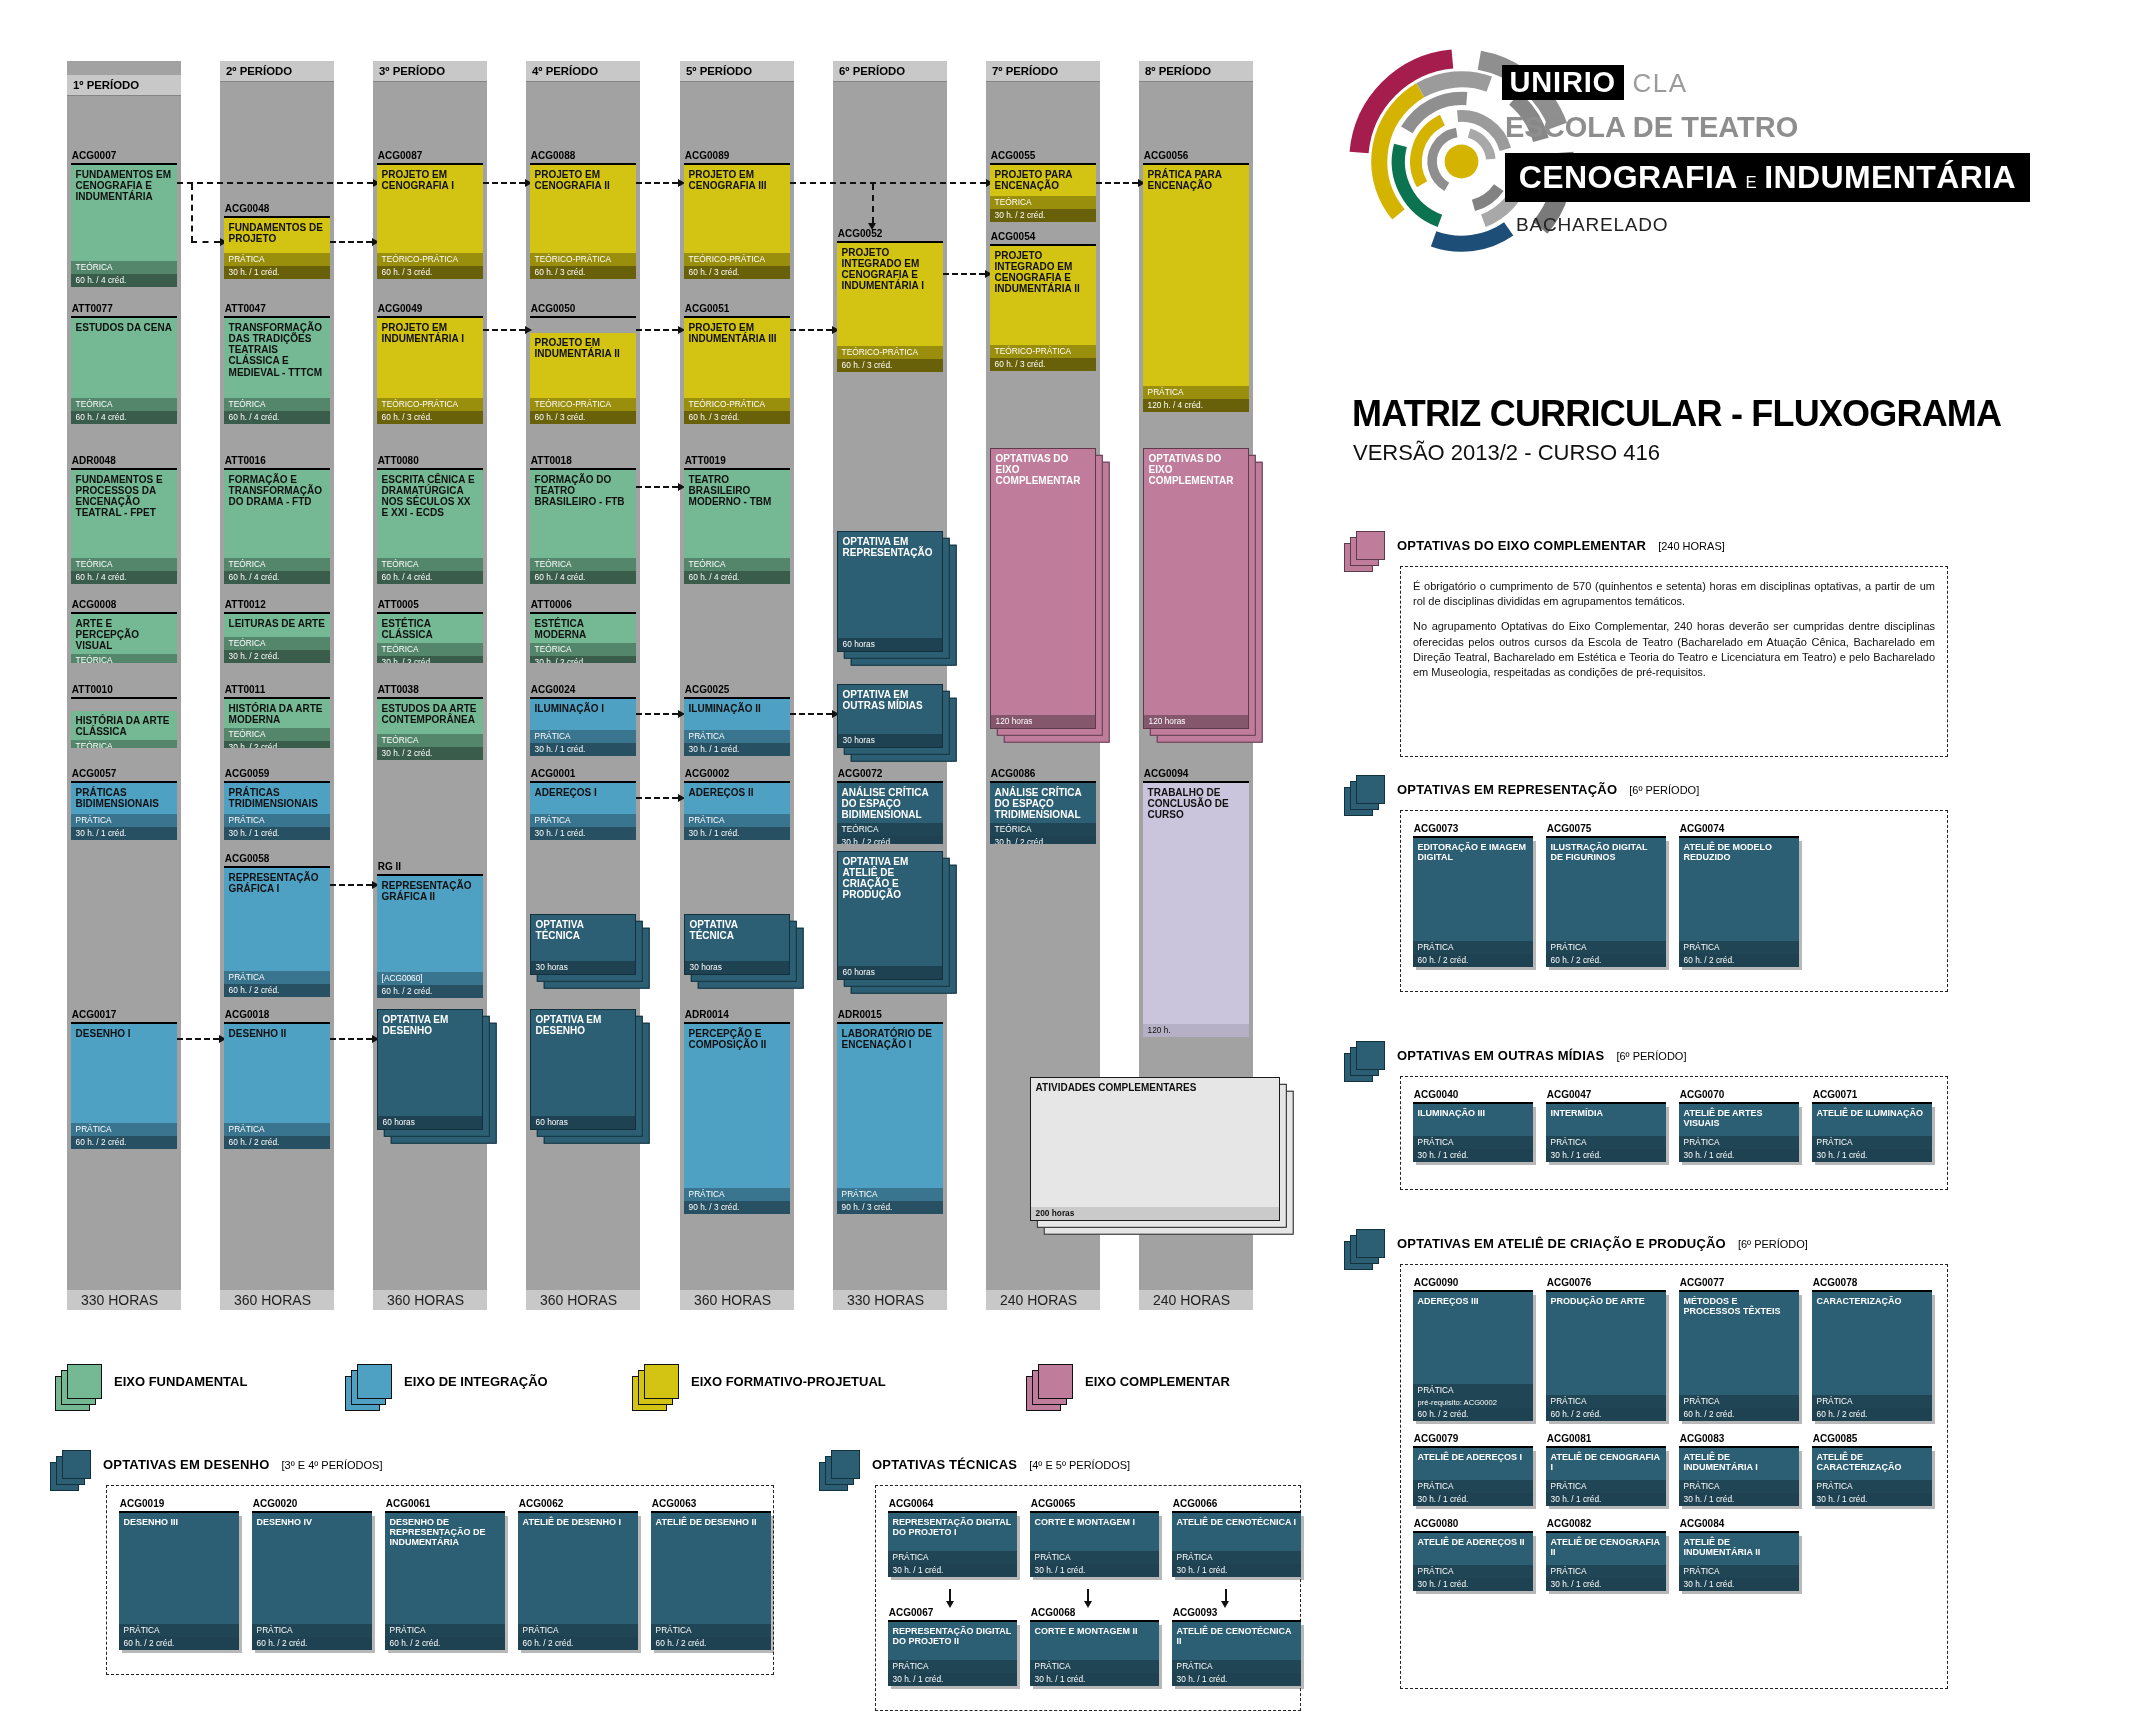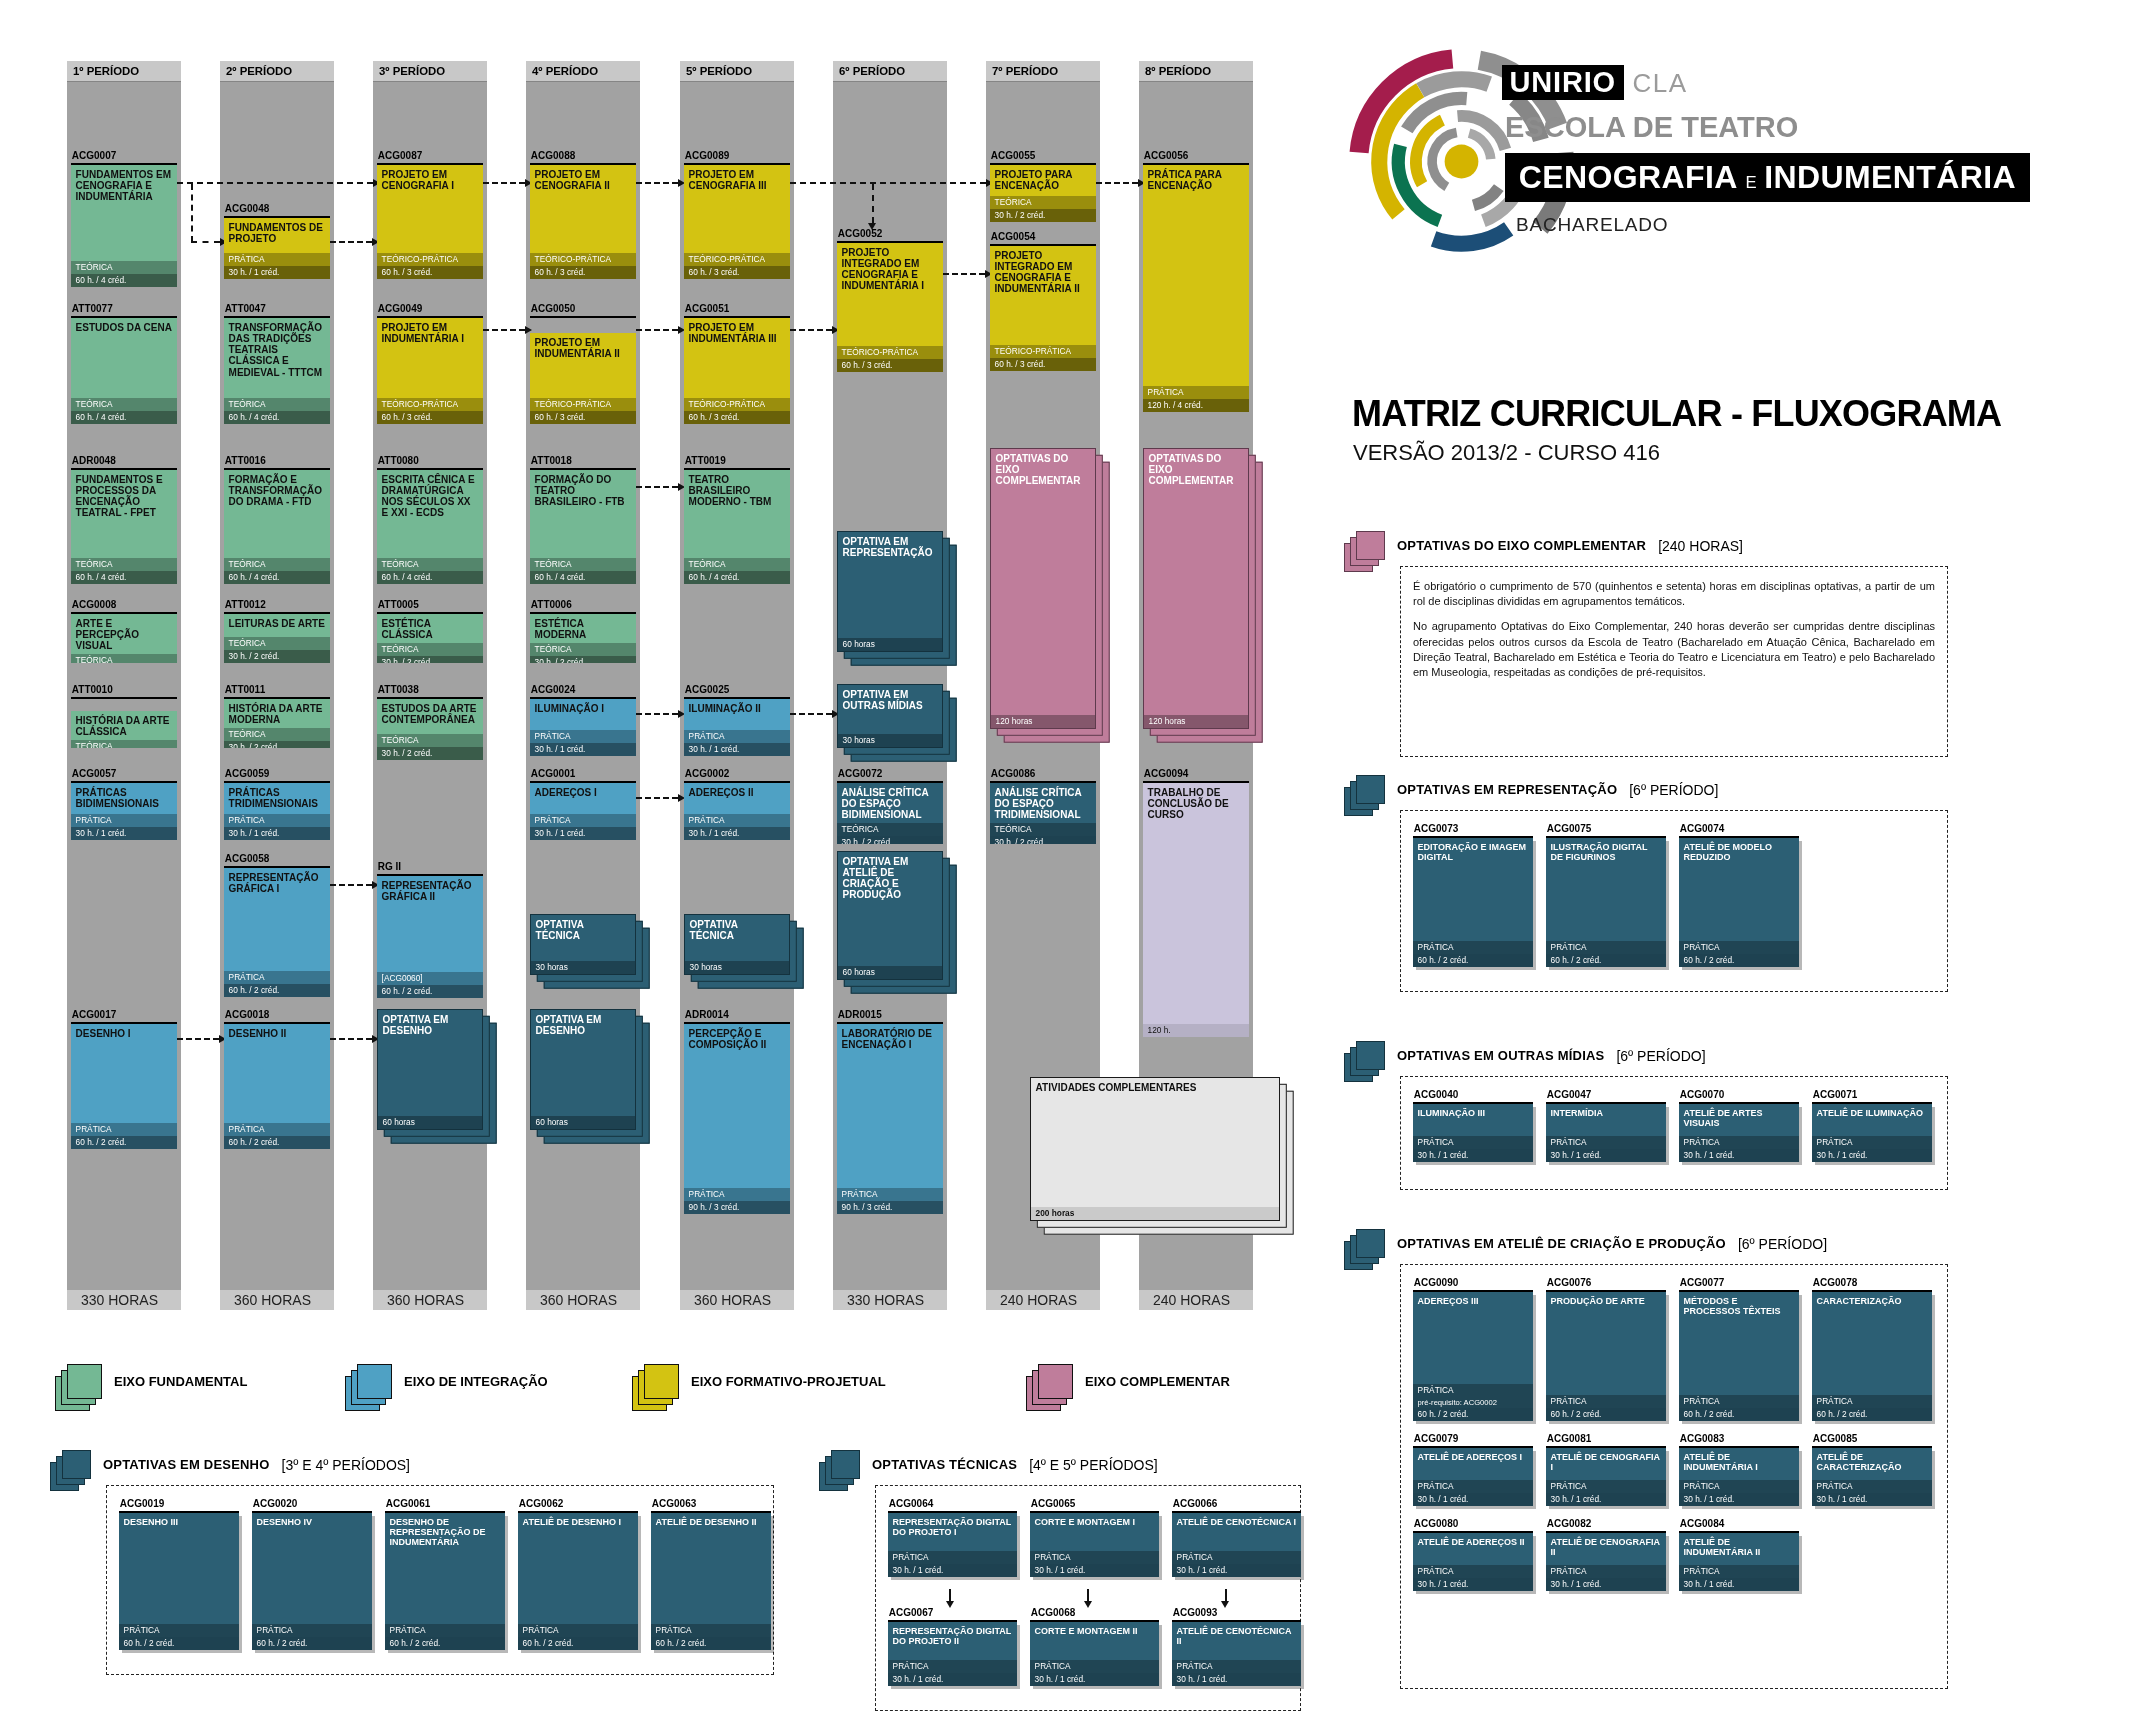--- a/index.html
+++ b/index.html
@@ -78,21 +78,21 @@
     background:var(--ic);border:1.9px solid var(--ib)}
   .stack-icon::before{transform:translate(-6px,6px);z-index:-1}
   .stack-icon::after{transform:translate(-12px,12px);z-index:-2}
   .stack-icon.pink{--ic:var(--complementar);--ib:#5e3a4d}
   .legend-swatch{width:35px;height:35px;--ib:#101010}
 
   
   .panel{position:absolute}
   .panel-header{display:flex;align-items:center;gap:12px;margin-bottom:6px}
   .panel-title{font-size:13px;font-weight:bold;color:#000;letter-spacing:0.2px}
-  .panel-bracket{font-size:14px;color:#000}
+  .panel-bracket{font-size:11px;color:#000}
   .dash-box{border:1.9px dashed #222;padding:12px;margin-left:44px}
   .cards-row{display:flex;gap:13px;margin-bottom:12px}
   .para{font-size:11px;line-height:1.38;color:#111;margin-bottom:10px;text-align:justify}
   .para:last-child{margin-bottom:0}
 
   
   .logo-block{position:absolute;left:1344px;top:44px;width:235px;height:235px}
   .brand-line{position:absolute;left:1502px;top:65px;display:flex;align-items:baseline;gap:9px}
   .brand-chip{background:#000;color:#fff;font-weight:bold;font-size:29px;padding:0.8px 7.6px;letter-spacing:0.8px}
   .brand-cla{color:#9b9b9b;font-size:26px;letter-spacing:1.5px}
@@ -106,21 +106,21 @@
     letter-spacing:-0.8px;color:#000}
   .subtitle{position:absolute;left:1353px;top:440px;font-size:22px;color:#111}
 </style>
 </head>
 <body>
 
 <div class="canvas">
 
   <div id="flow">
       <div class="period-band" style="left: 67px; top: 61px; width: 114px; height: 1249px;"></div>
-      <div class="period-chip" style="left: 67px; top: 61px; width: 114px;">1º PERÍODO</div>
+      <div class="period-chip" style="left: 67px; top: 75px; width: 114px;">1º PERÍODO</div>
       <div class="hours-chip" style="left: 67px; top: 1290px; width: 114px;">330 HORAS</div>
       <div class="period-band" style="left: 220px; top: 61px; width: 114px; height: 1249px;"></div>
       <div class="period-chip" style="left: 220px; top: 61px; width: 114px;">2º PERÍODO</div>
       <div class="hours-chip" style="left: 220px; top: 1290px; width: 114px;">360 HORAS</div>
       <div class="period-band" style="left: 373px; top: 61px; width: 114px; height: 1249px;"></div>
       <div class="period-chip" style="left: 373px; top: 61px; width: 114px;">3º PERÍODO</div>
       <div class="hours-chip" style="left: 373px; top: 1290px; width: 114px;">360 HORAS</div>
       <div class="period-band" style="left: 526px; top: 61px; width: 114px; height: 1249px;"></div>
       <div class="period-chip" style="left: 526px; top: 61px; width: 114px;">4º PERÍODO</div>
       <div class="hours-chip" style="left: 526px; top: 1290px; width: 114px;">360 HORAS</div>

